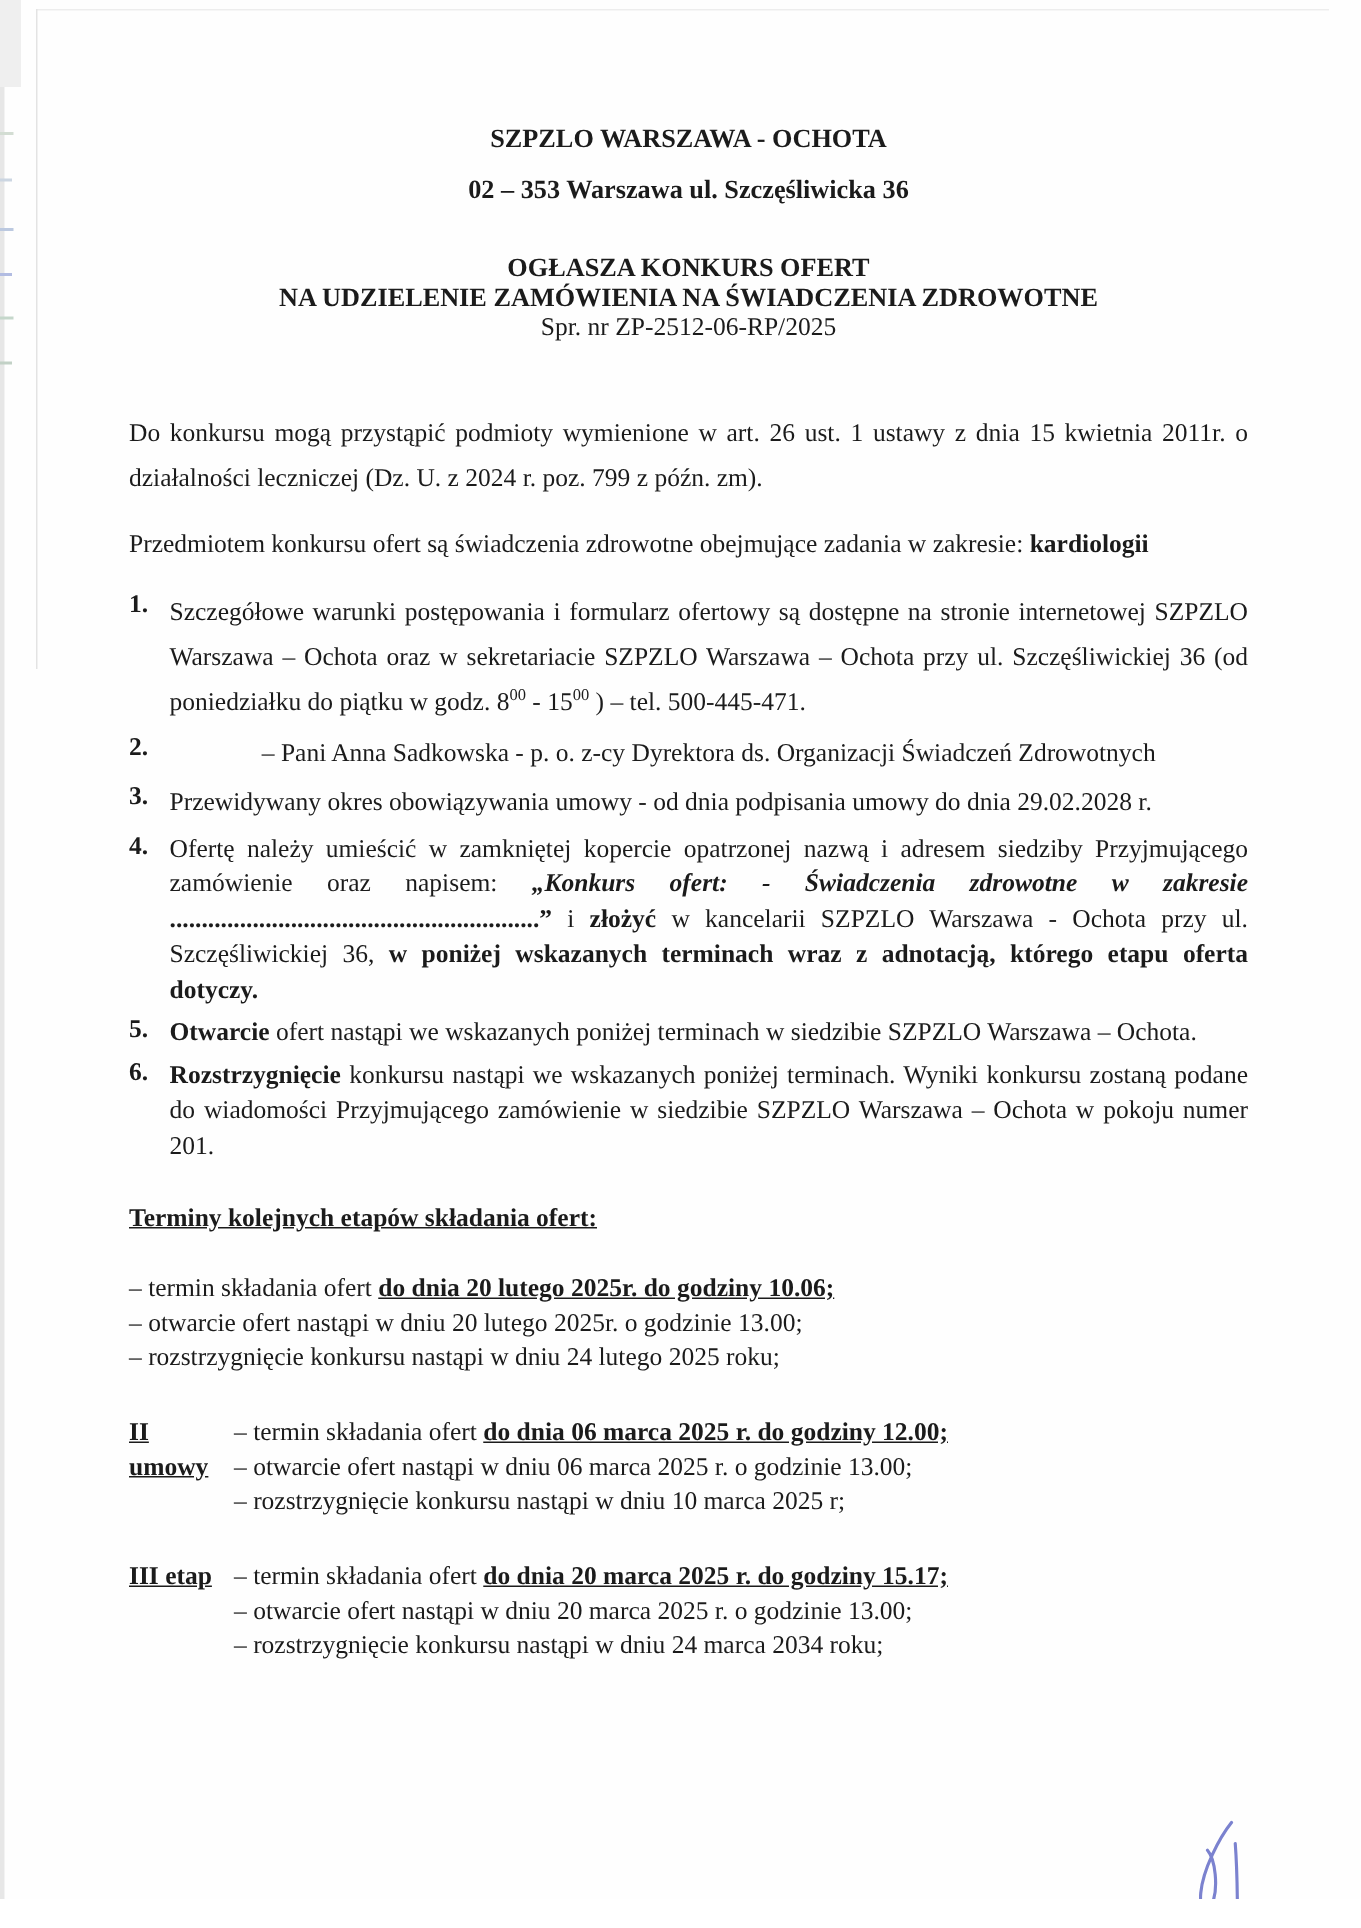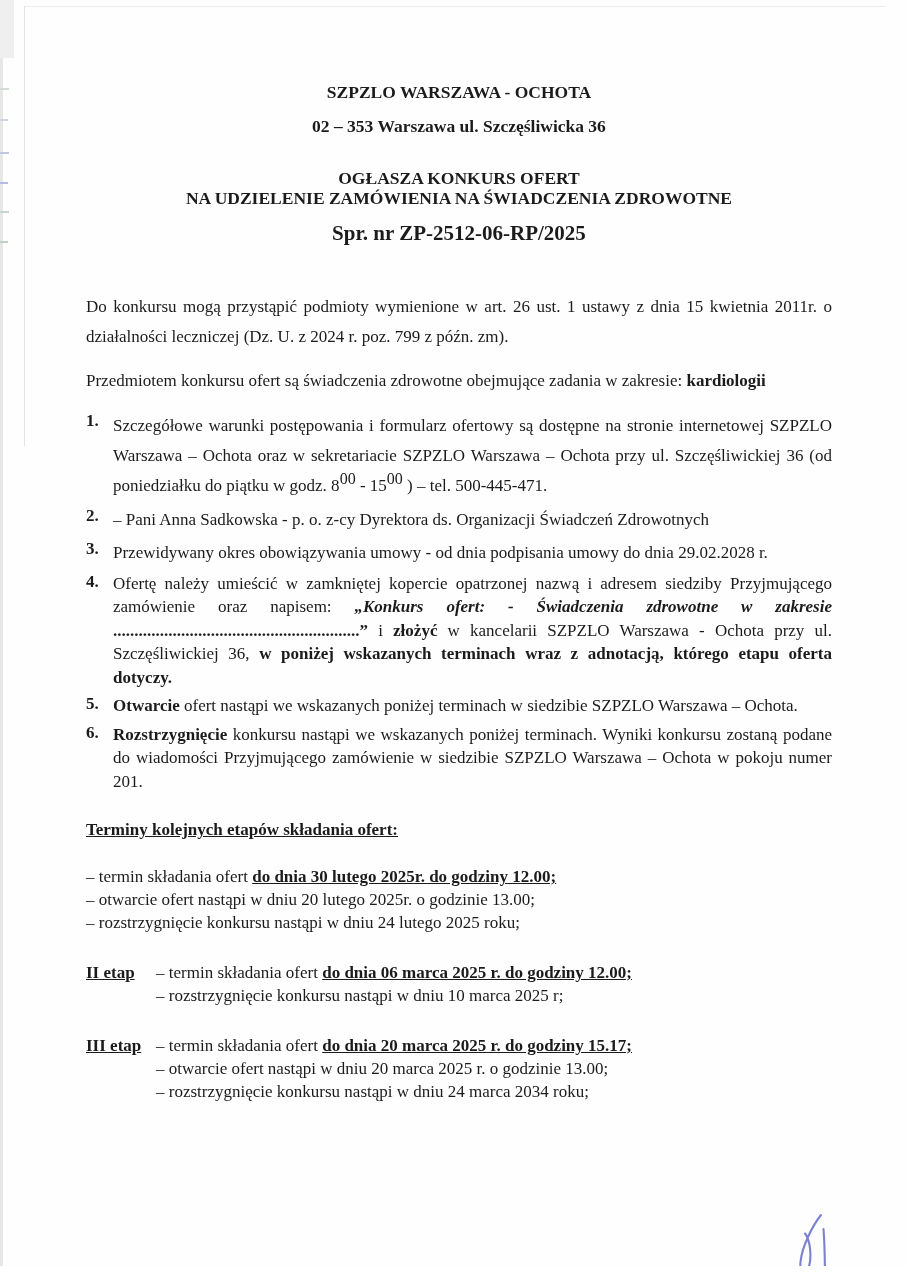--- a/index.html
+++ b/index.html
@@ -17,27 +17,27 @@
   .top-line{position:absolute;left:24px;top:6px;width:862px;height:1px;background:#ededed;}
   .left-vline{position:absolute;left:24px;top:6px;width:1px;height:440px;background:#e3e3e3;}
   .tick{position:absolute;left:0;height:2px;}
   
   .content{position:absolute;left:86px;top:82px;width:746px;}
   .doc-header{text-align:center;font-size:17.5px;}
   .h-line{font-weight:bold;line-height:20px;}
   .h-gap14{margin-bottom:14px;}
   .h-gap30{margin-bottom:32px;}
   .h-gap13{}
-  .case-no{font-weight:bold;font-size:21px;margin-top:13px;}
+  .case-no{font-weight:normal;font-size:17px;}
   .body-block{margin-top:46px;}
   .para{font-size:17px;line-height:29.5px;text-align:justify;margin:0 0 15px 0;}
   .b{font-weight:bold;}
   .bi{font-weight:bold;font-style:italic;}
   .u{text-decoration:underline;}
-  sup{font-size:16px;line-height:0;}
+  sup{font-size:11px;line-height:0;}
   .li{display:flex;font-size:17px;margin-bottom:5px;}
   .li-num{font-weight:bold;width:27px;flex:none;}
   .li-body{flex:1;text-align:justify;}
   .lh30{line-height:30px;}
   .lh28{line-height:28px;}
   .lh23{line-height:23.5px;}
   .sub-line{text-align:left;}
   .stages-heading{font-size:17px;font-weight:bold;text-decoration:underline;margin:27px 0 25px 0;}
   .stage{display:flex;font-size:17px;line-height:23px;margin-bottom:27px;}
   .stage3{margin-bottom:4px;}
@@ -78,21 +78,21 @@
       <p class="para"><span>Przedmiotem konkursu ofert są świadczenia zdrowotne obejmujące zadania w zakresie: </span><span class="b">kardiologii</span></p>
 
       <div class="li">
         <span class="li-num">1.</span>
         <span class="li-body lh30"><span>Szczegółowe warunki postępowania i formularz ofertowy są dostępne na stronie internetowej SZPZLO Warszawa – Ochota oraz w sekretariacie SZPZLO Warszawa – Ochota przy ul. Szczęśliwickiej 36 (od poniedziałku do piątku w godz. 8</span><sup>00</sup><span> - 15</span><sup>00</sup><span> ) – tel. 500-445-471.</span></span>
       </div>
 
       <div class="li">
         <span class="li-num">2.</span>
         <span class="li-body lh28">
-          <span class="sub-line" style="display:block;">–  Pani Anna Sadkowska -  p. o. z-cy Dyrektora ds. Organizacji Świadczeń Zdrowotnych</span>
+          <span class="sub-line" style="display:block;text-align:center;">–  Pani Anna Sadkowska -  p. o. z-cy Dyrektora ds. Organizacji Świadczeń Zdrowotnych</span>
         </span>
       </div>
 
       <div class="li">
         <span class="li-num">3.</span>
         <span class="li-body lh28">Przewidywany okres obowiązywania umowy -  od dnia podpisania umowy do dnia 29.02.2028 r.</span>
       </div>
 
       <div class="li">
         <span class="li-num">4.</span>
@@ -106,30 +106,31 @@
 
       <div class="li">
         <span class="li-num">6.</span>
         <span class="li-body lh23"><span class="b">Rozstrzygnięcie</span><span> konkursu nastąpi we wskazanych poniżej terminach. Wyniki konkursu zostaną podane do wiadomości Przyjmującego zamówienie w siedzibie SZPZLO Warszawa – Ochota w pokoju numer 201.</span></span>
       </div>
 
       <div class="stages-heading">Terminy kolejnych etapów składania ofert:</div>
 
       <div class="stage">
         <span class="stage-lines">
-          <div><span>– termin składania ofert </span><span class="b u">do dnia 30 lutego 2025r. do godziny 12.00;</span></div>
+          <div><span>– termin składania ofert </span><span class="b u">do dnia 20 lutego 2025r. do godziny 10.06;</span></div>
           <div>– otwarcie ofert nastąpi  w dniu 20 lutego 2025r. o godzinie 13.00;</div>
           <div>– rozstrzygnięcie konkursu nastąpi w dniu  24 lutego 2025 roku;</div>
         </span>
       </div>
 
       <div class="stage">
-        <span class="stage-label">II etap</span>
+        <span class="stage-label">II umowy</span>
         <span class="stage-lines">
           <div><span>– termin składania ofert </span><span class="b u">do dnia 06 marca 2025 r. do godziny 12.00;</span></div>
+          <div>– otwarcie ofert nastąpi  w dniu  06 marca 2025 r. o godzinie 13.00;</div>
           <div>– rozstrzygnięcie konkursu nastąpi w dniu 10 marca 2025 r;</div>
         </span>
       </div>
 
       <div class="stage stage3">
         <span class="stage-label">III etap</span>
         <span class="stage-lines">
           <div><span>– termin składania ofert </span><span class="b u">do dnia 20 marca 2025 r. do godziny 15.17;</span></div>
           <div>– otwarcie ofert nastąpi  w dniu 20 marca  2025 r. o godzinie 13.00;</div>
           <div>– rozstrzygnięcie konkursu nastąpi w dniu  24 marca 2034 roku;</div>

